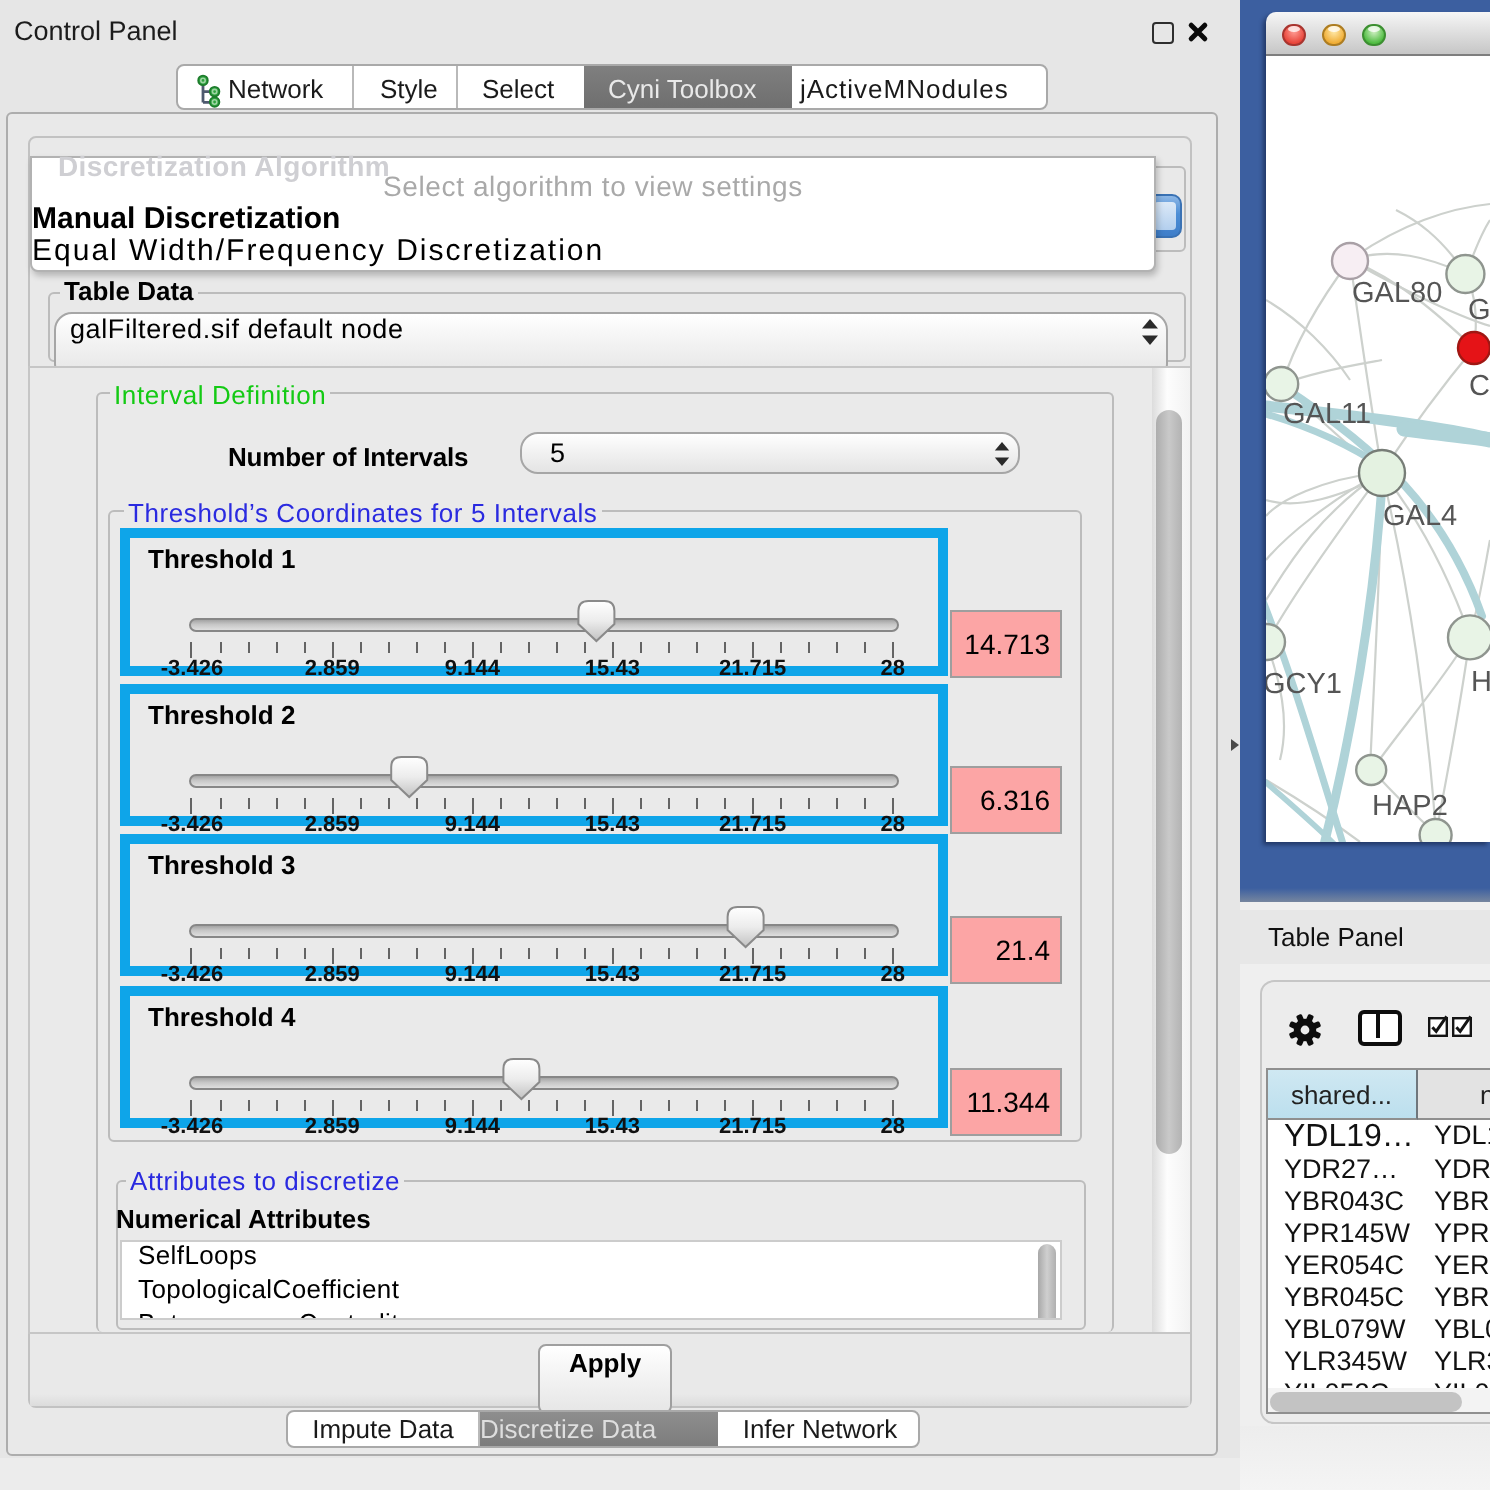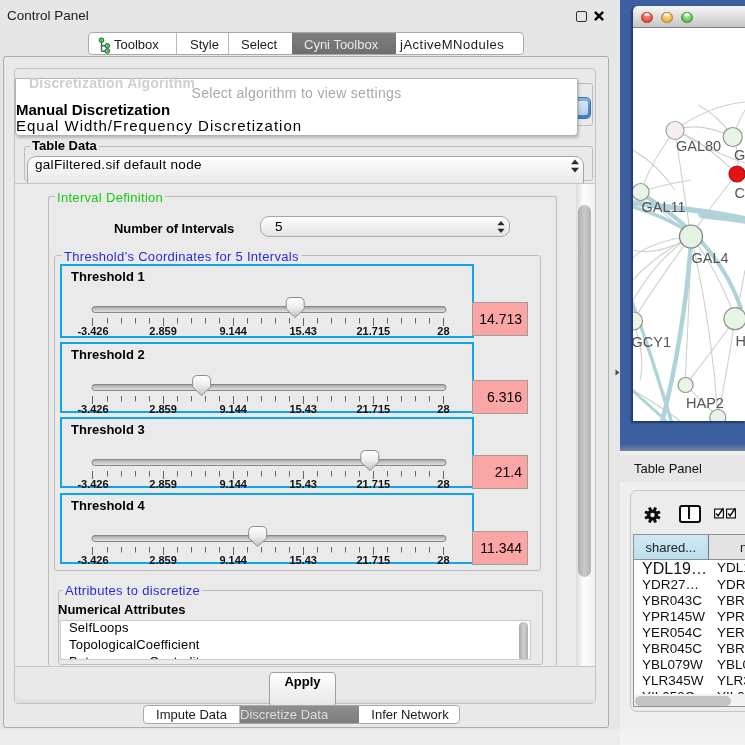--- a/index.html
+++ b/index.html
@@ -1,17 +1,17 @@
 <!DOCTYPE html>
 <html><head><meta charset="utf-8"><style>
 html,body{margin:0;padding:0}
 body{width:745px;height:745px;position:relative;overflow:hidden;background:#e8e8e8;
  font-family:"Liberation Sans",sans-serif;-webkit-font-smoothing:antialiased}
 .abs{position:absolute}
-.tbox{position:absolute;left:60px;width:414px;border:2px solid #0ea5e9;background:#eaeaea;box-sizing:border-box}
+.tbox{position:absolute;left:60px;width:414px;border:5px solid #0ea5e9;background:#eaeaea;box-sizing:border-box}
 .tlabel{position:absolute;left:9px;top:3px;font-size:13px;font-weight:bold;color:#000}
 .tfield{position:absolute;left:410px;top:36px;width:56px;height:34px;background:#fca5a5;border:1px solid #9e9e9e;
  font-size:14px;text-align:right;line-height:32px;padding-right:5px;color:#000;box-sizing:border-box}
 .gbox{position:absolute;border:1px solid #bcbcbc;box-sizing:border-box;border-radius:3px}
 .gtitle{position:absolute;font-size:13px;background:#eaeaea;padding:0 2px;white-space:nowrap;letter-spacing:0.3px}
 .combo{position:absolute;box-sizing:border-box;border:1px solid #a6a6a6;border-radius:9px;
  background:linear-gradient(#ffffff,#f2f2f2 45%,#e4e4e4);font-size:13px;color:#000}
 </style></head><body>
 <div class="abs" style="left:0;top:0;width:620px;height:745px;background:#e6e6e6"></div>
 <div class="abs" style="left:7px;top:7.5px;font-size:13.5px;color:#1c1c1c">Control Panel</div>
@@ -33,21 +33,21 @@
         <circle cx="3.5" cy="4.2" r="2.4"></circle>
         <circle cx="9.3" cy="9.8" r="2.4"></circle>
         <circle cx="9.3" cy="15" r="2.4"></circle>
       </g>
       <g fill="none" stroke="#9fd4a4" stroke-width="0.8">
         <circle cx="3.5" cy="4.2" r="1.1"></circle>
         <circle cx="9.3" cy="9.8" r="1.1"></circle>
         <circle cx="9.3" cy="15" r="1.1"></circle>
       </g>
     </svg>
-    <div style="position:absolute;left:25px;top:4px;font-size:13px;color:#1a1a1a">Toolbox</div>
+    <div style="position:absolute;left:25px;top:4px;font-size:13px;color:#1a1a1a">Network</div>
     <div style="position:absolute;left:101px;top:4px;font-size:13px;color:#1a1a1a">Style</div>
     <div style="position:absolute;left:152px;top:4px;font-size:13px;color:#1a1a1a">Select</div>
     <div style="position:absolute;left:215px;top:4px;font-size:13px;color:#e9e9e9">Cyni Toolbox</div>
     <div style="position:absolute;left:311px;top:4px;font-size:13px;letter-spacing:0.5px;color:#1a1a1a">jActiveMNodules</div>
   </div>
 <div class="gbox" style="left:24px;top:83px;width:569px;height:43px"></div>
 <div class="abs" style="left:574px;top:97px;width:17px;height:22px;border-radius:0 5px 5px 0;background:linear-gradient(#8db7e6,#4c8ed6 45%,#3f7ec9);border:1px solid #3a72b4;box-sizing:border-box"></div>
 <div class="abs" style="left:577px;top:101px;width:11px;height:14px;border-radius:2px;background:linear-gradient(#dce9f7,#b3cfee)"></div>
 <div class="gbox" style="left:24px;top:146px;width:569px;height:35px"></div>
 <div class="gtitle" style="left:30px;top:138px;font-weight:bold;color:#000;background:#e9e9e9;letter-spacing:0">Table Data</div>

